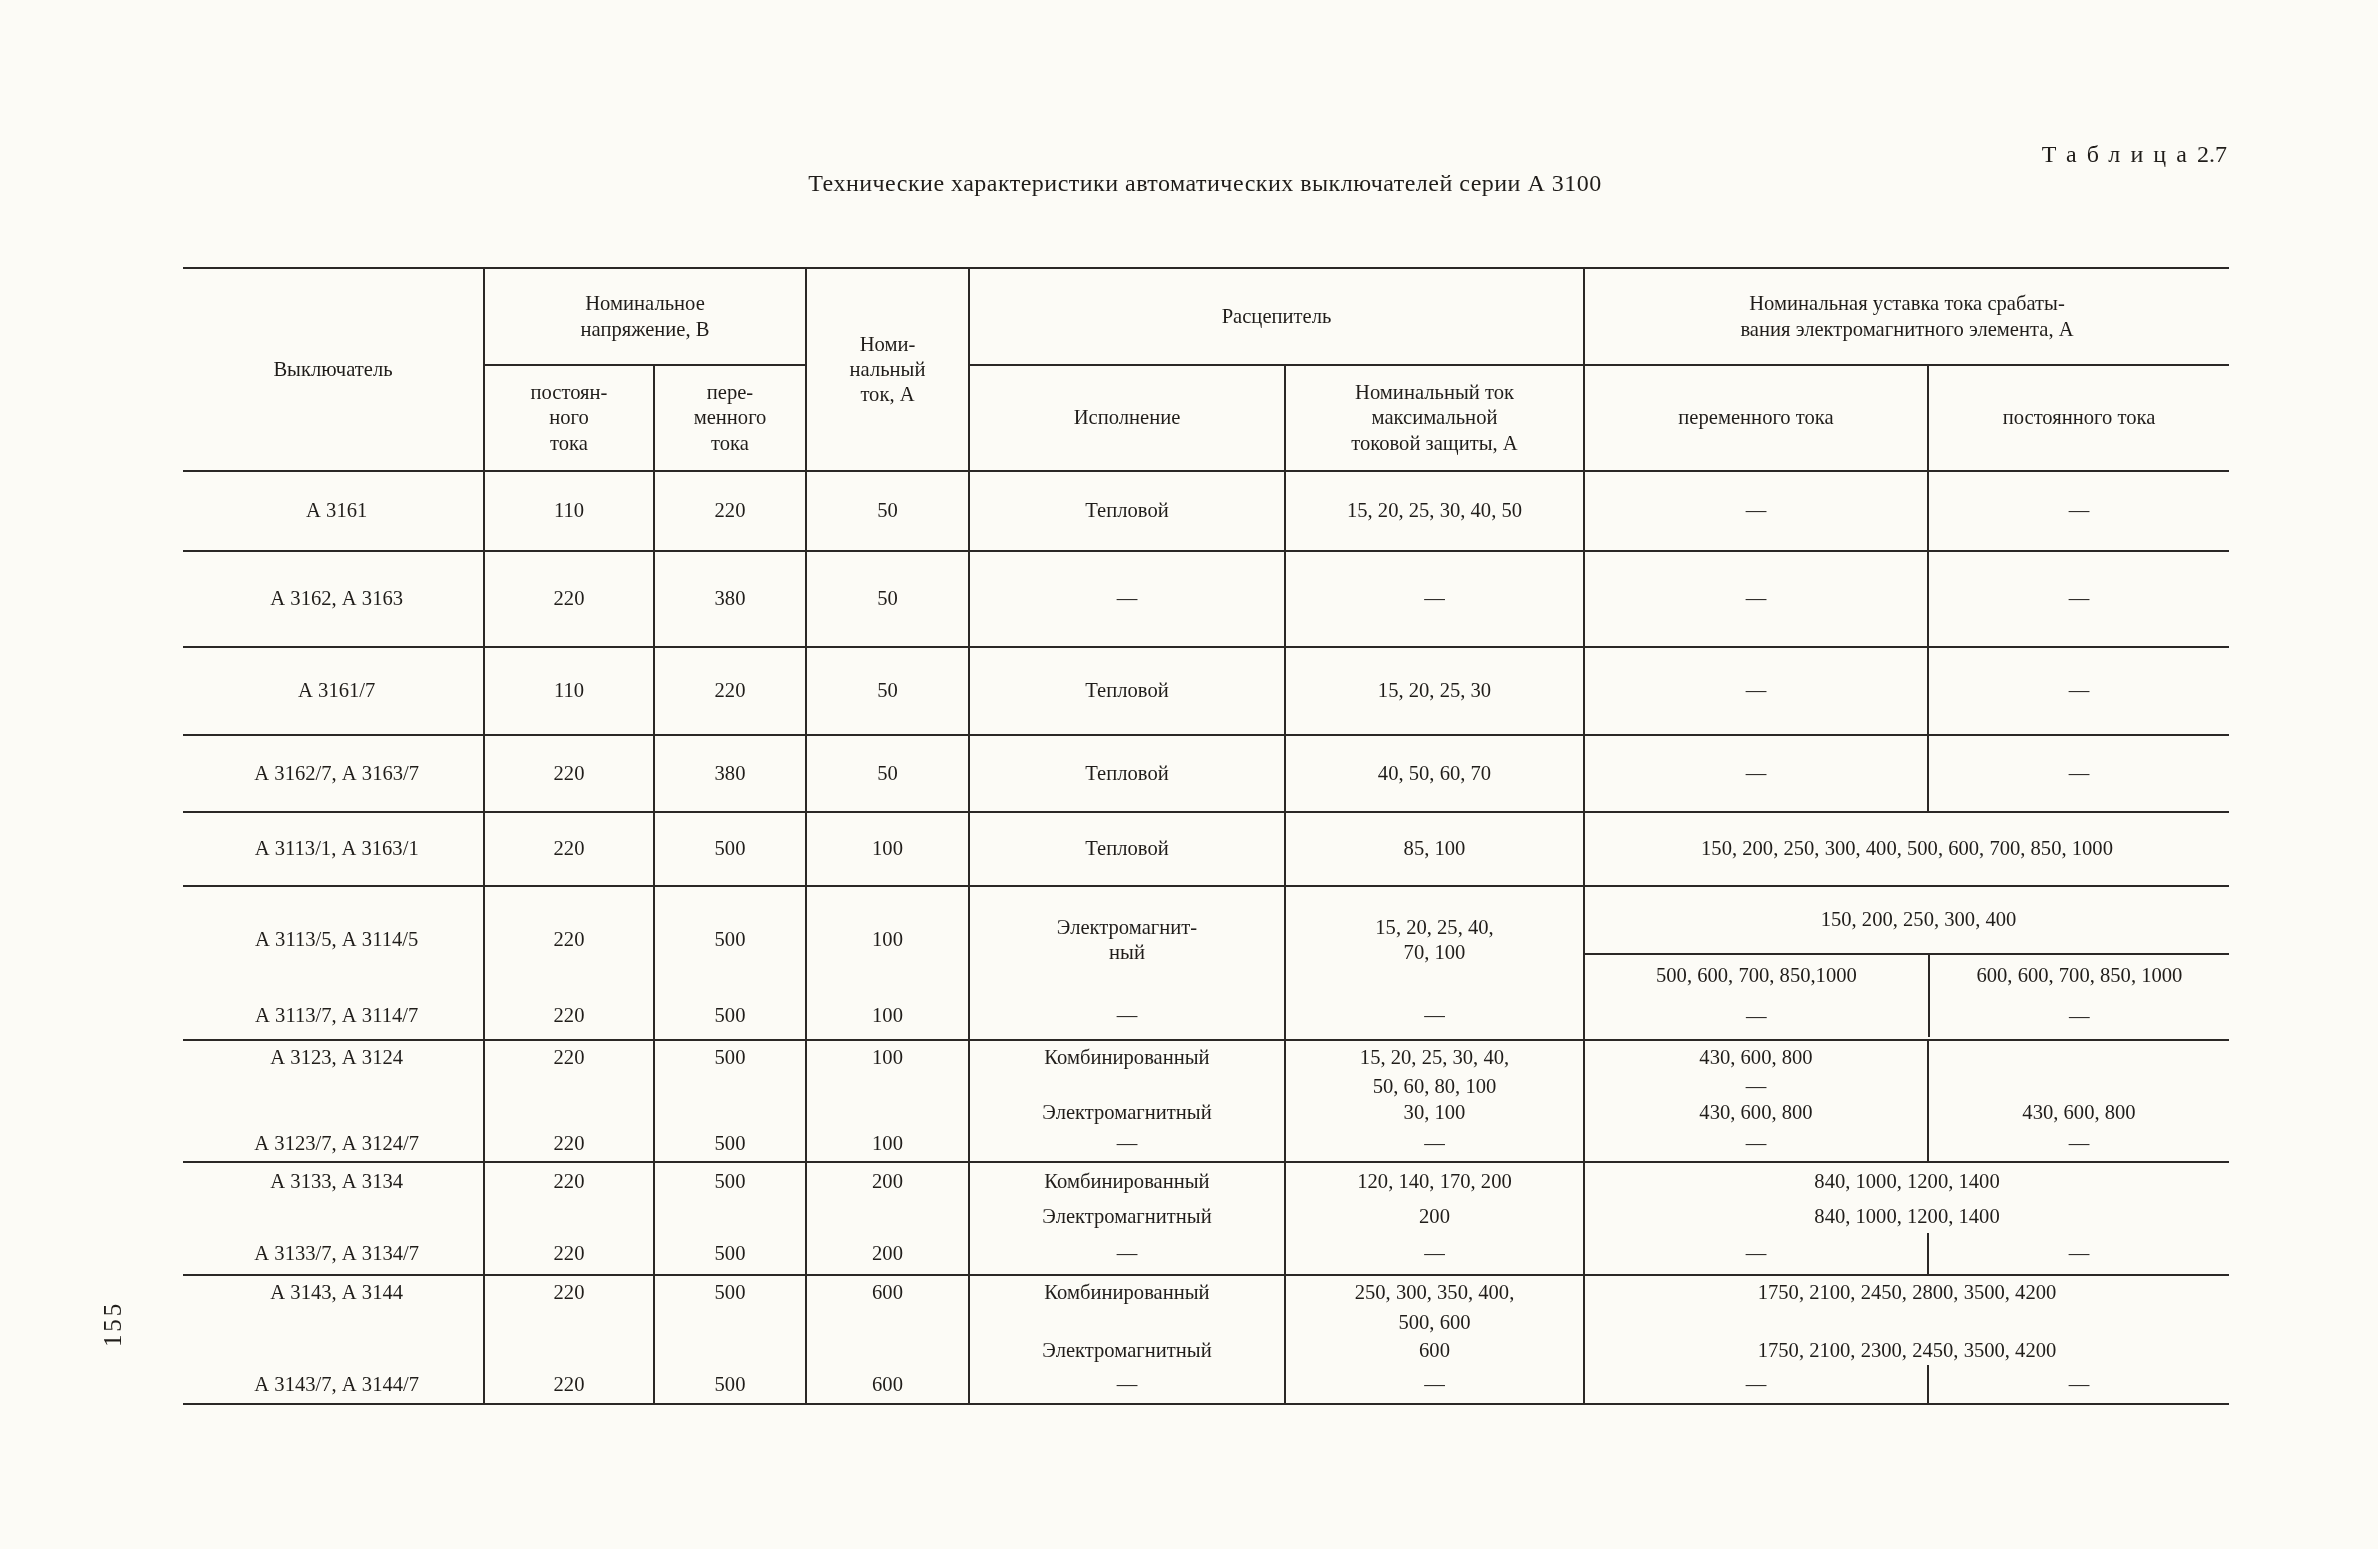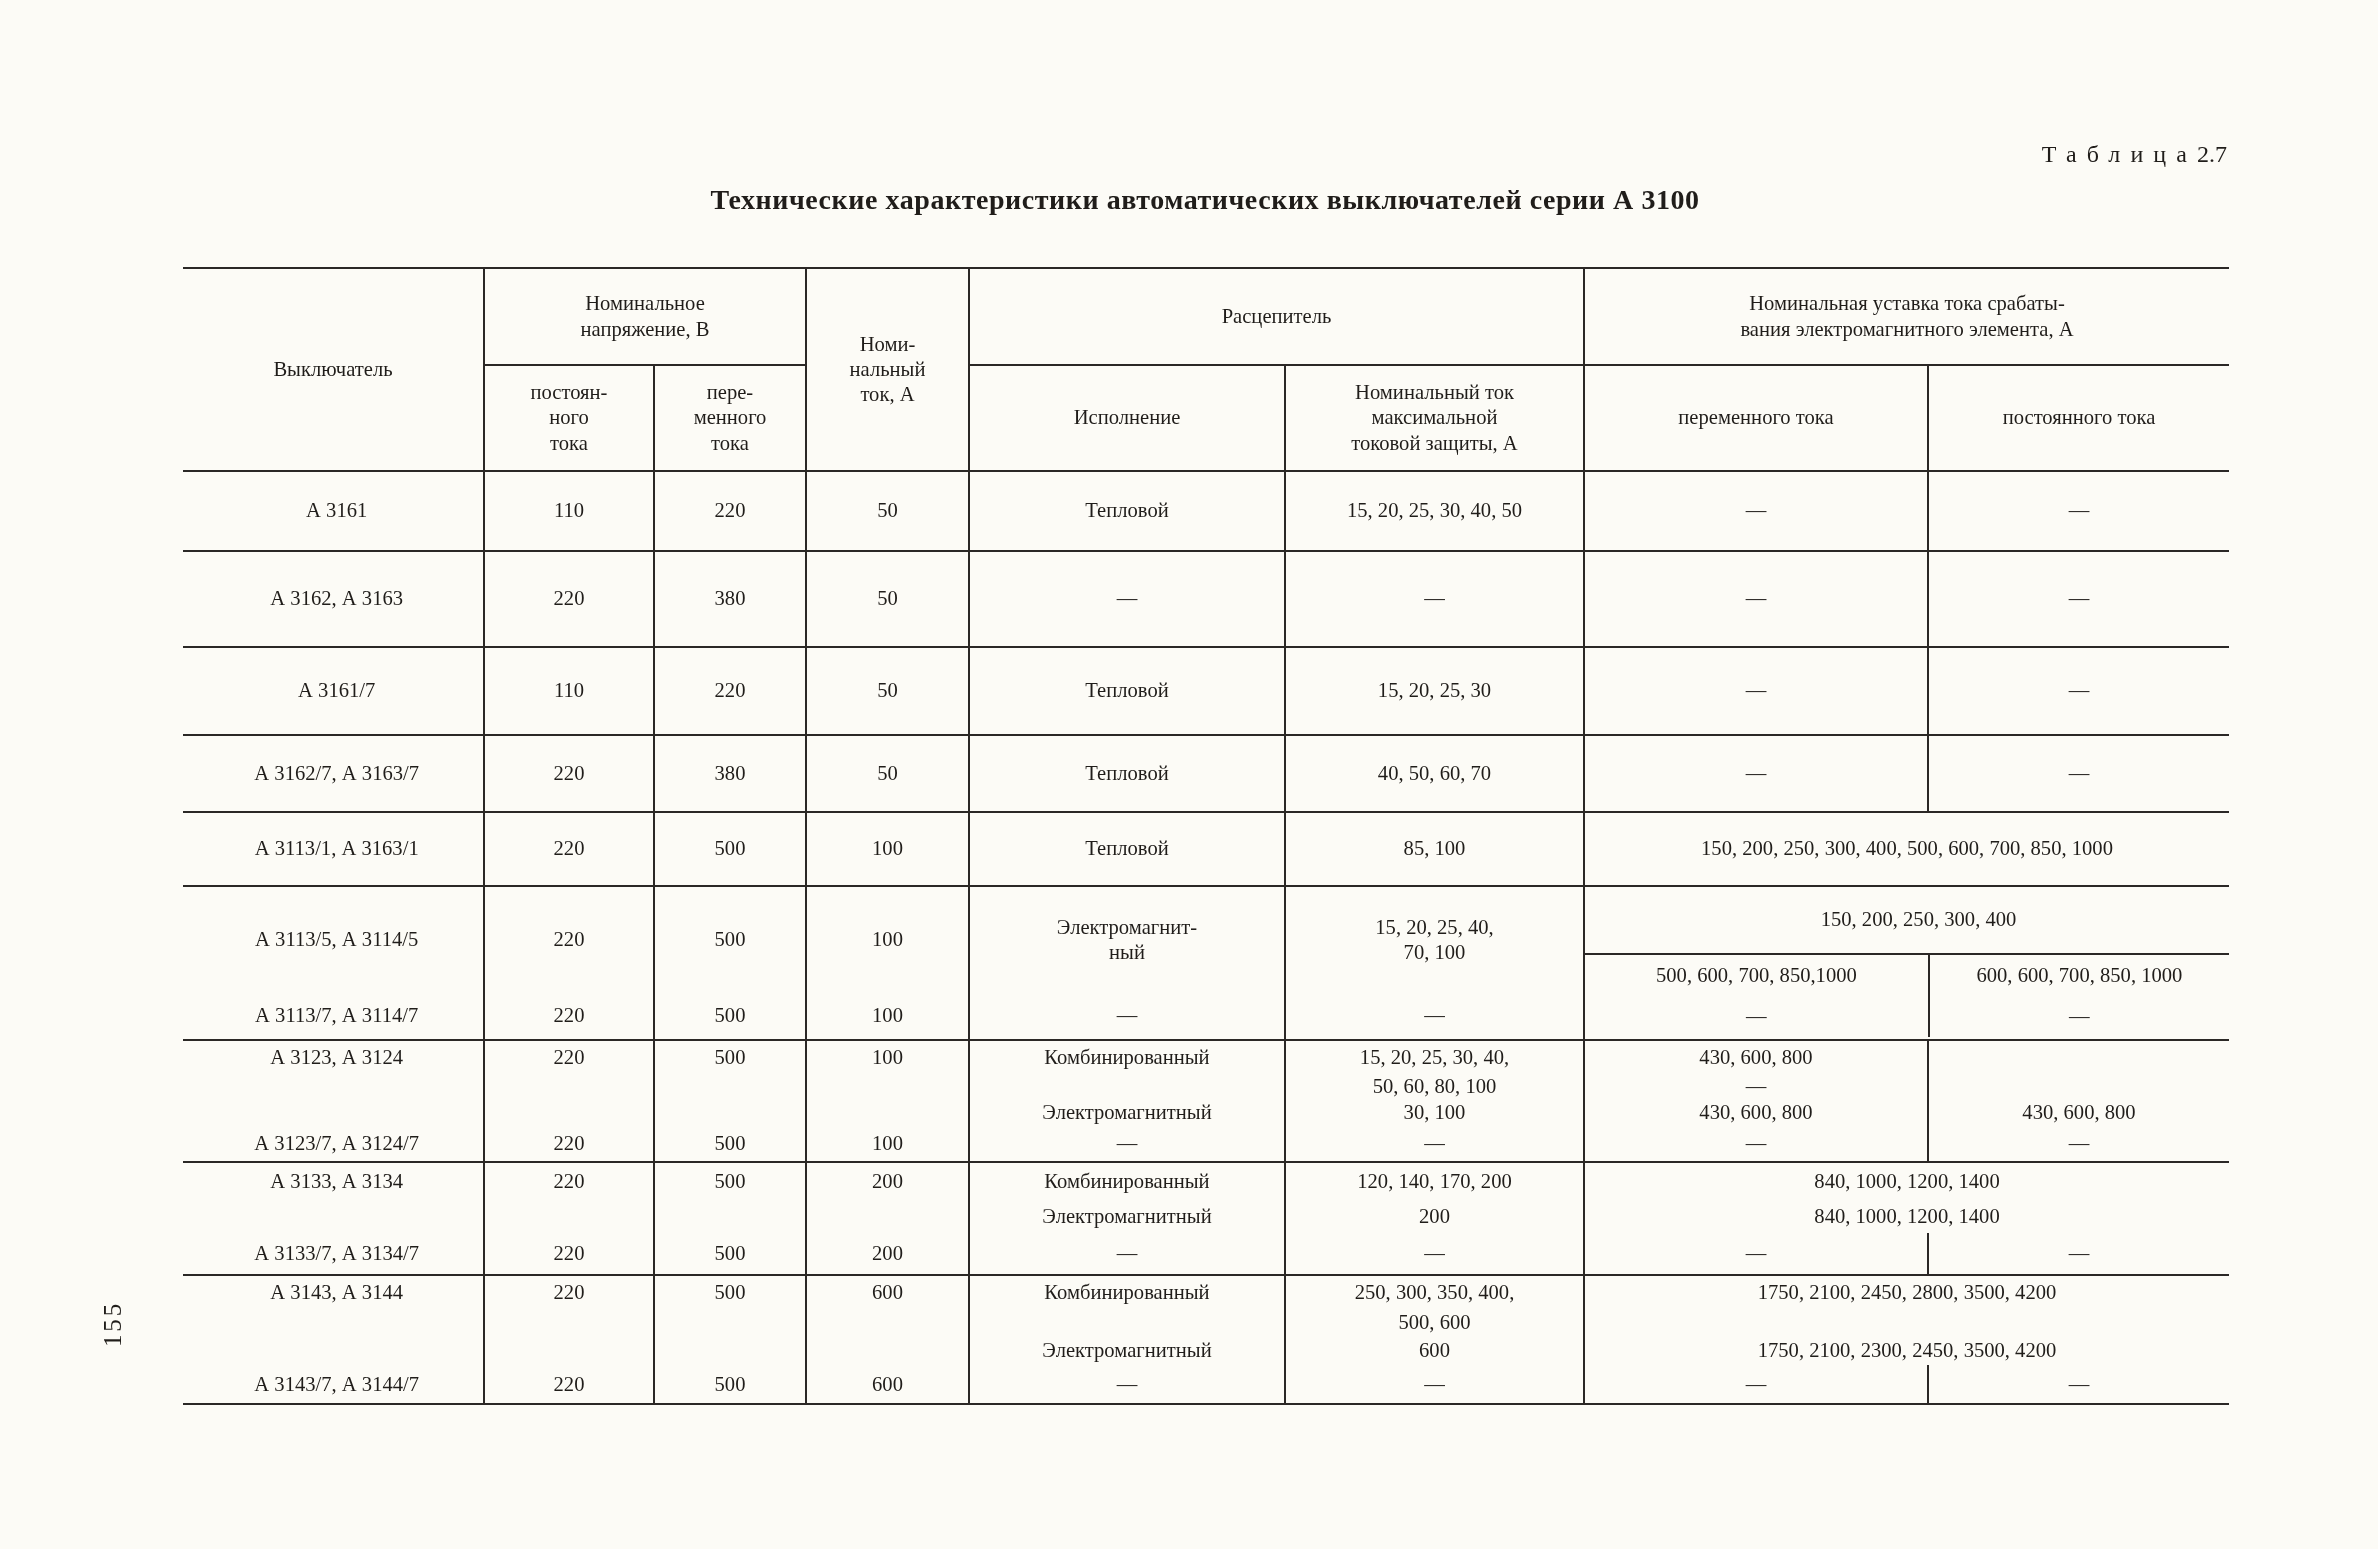--- a/index.html
+++ b/index.html
@@ -15,22 +15,22 @@
     font-family:"Liberation Serif","DejaVu Serif",serif;
     color:var(--ink);
     overflow:hidden;
   }
   .corner-label{
     position:absolute;top:141px;right:152px;
     font-size:24px;white-space:nowrap;
   }
   .corner-label .spaced{letter-spacing:.42em;}
   .heading{
-    position:absolute;top:184px;left:183px;width:2044px;
-    text-align:center;font-weight:bold;font-size:28px;letter-spacing:.02em;
+    position:absolute;top:170px;left:183px;width:2044px;
+    text-align:center;font-weight:normal;font-size:24px;letter-spacing:.02em;
   }
   .pagenum{
     position:absolute;left:90px;top:1310px;
     transform:rotate(-90deg);transform-origin:center;
     font-size:25px;letter-spacing:2.8px;
   }
   table.spec{
     position:absolute;left:183px;top:267px;width:2044px;
     border-collapse:collapse;table-layout:fixed;
     border-top:2.8px solid var(--line);

